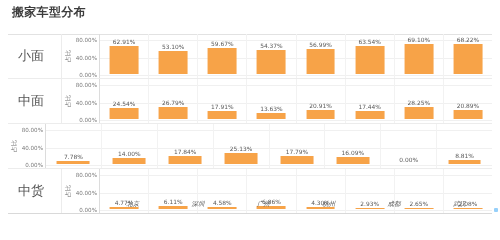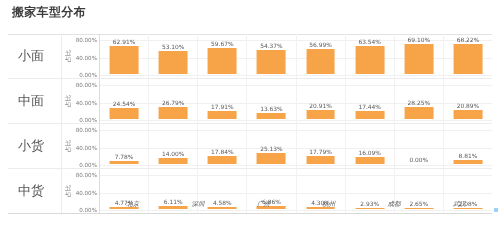--- a/index.html
+++ b/index.html
@@ -229,23 +229,20 @@
               <div class="barlabel" style="bottom: 17.3594px;">28.25%</div>
             </div>
             <div class="cell">
               <div class="bar" style="height: 9.13937px; bottom: 4px; background: rgb(247, 163, 72);"></div>
               <div class="barlabel" style="bottom: 14.1394px;">20.89%</div>
             </div>
           </div>
         </div>
       </div>
       <div class="row">
-        <div class="rowlabel">
-          <span>小货</span>
-        </div>
         <div class="measure">
           <span>占比</span>
         </div>
         <div class="yaxis">
           <div class="ytick t0">80.00%</div>
           <div class="ytick t1">40.00%</div>
           <div class="ytick t2">0.00%</div>
         </div>
         <div class="plot">
           <div class="gridline g0"></div>

